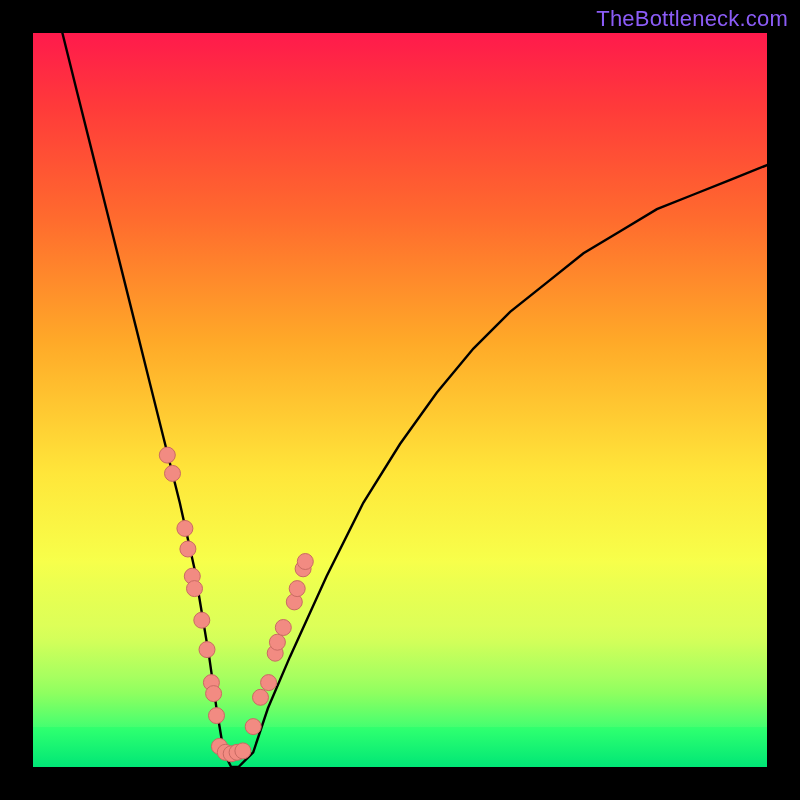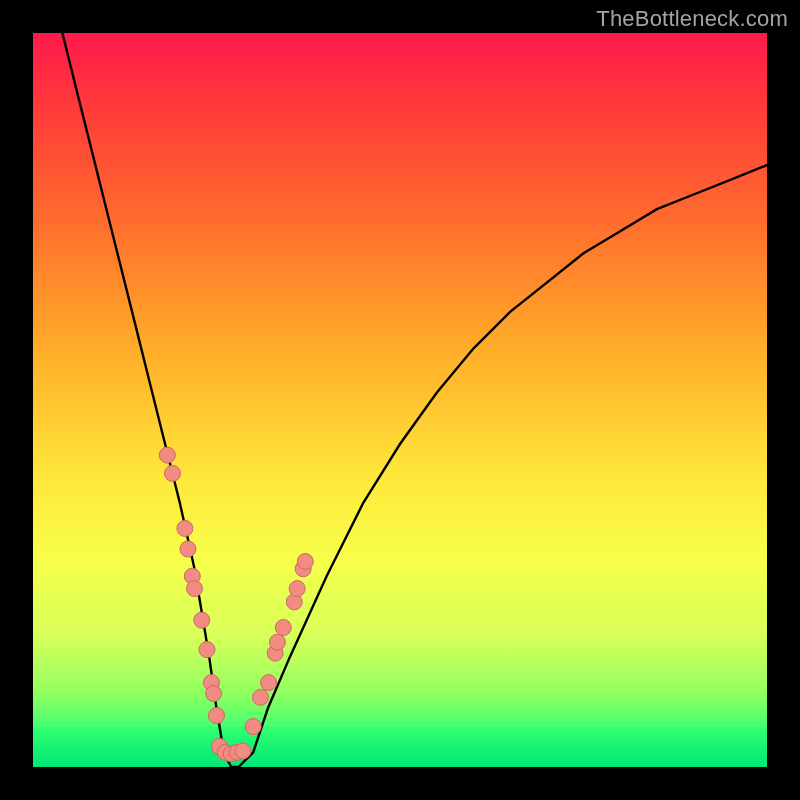--- a/index.html
+++ b/index.html
@@ -45,21 +45,21 @@
       rgba(255,255,80,0) 0%,
       rgba(255,255,120,0.25) 40%,
       rgba(200,255,120,0.35) 70%,
       rgba(120,255,120,0.25) 100%);
     pointer-events: none;
   }
   .attribution {
     position: absolute;
     top: 6px;
     right: 12px;
-    color: #a3a3a3;
+    color: #8b5cf6;
     font-size: 22px;
     letter-spacing: 0.2px;
     user-select: none;
   }
   svg.curve {
     position: absolute;
     left: 0;
     top: 0;
     width: 734px;
     height: 734px;

